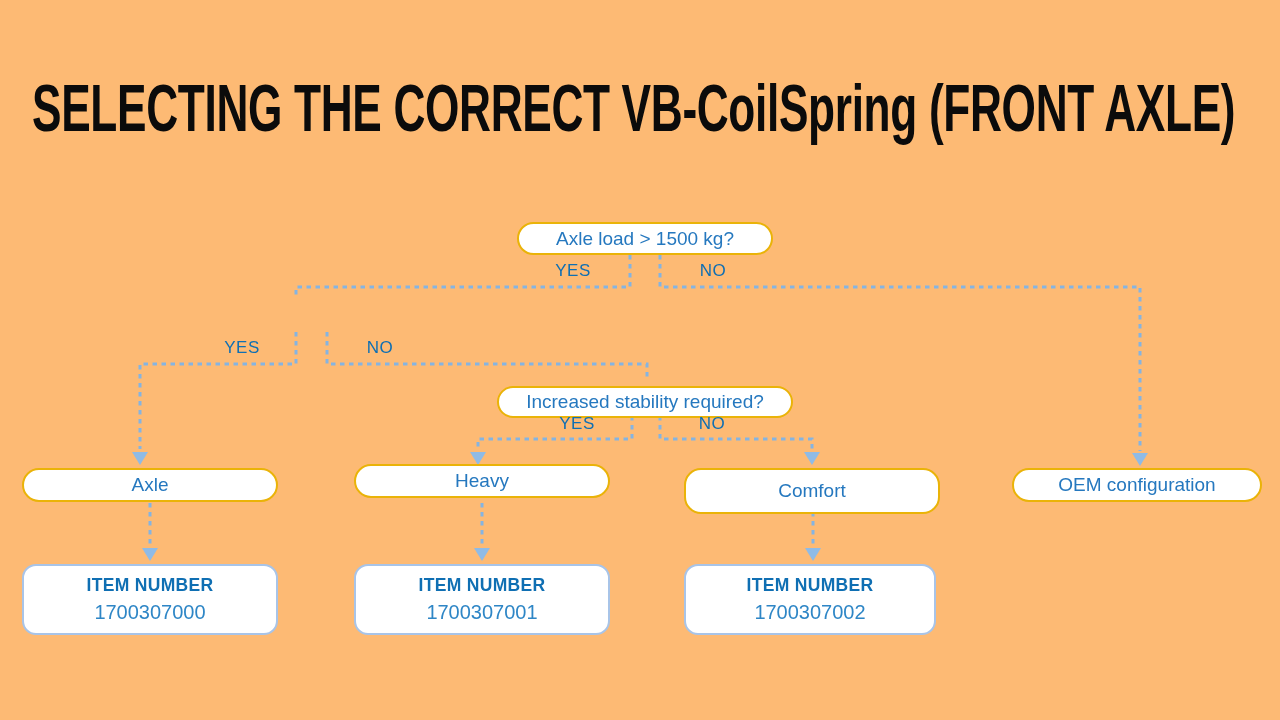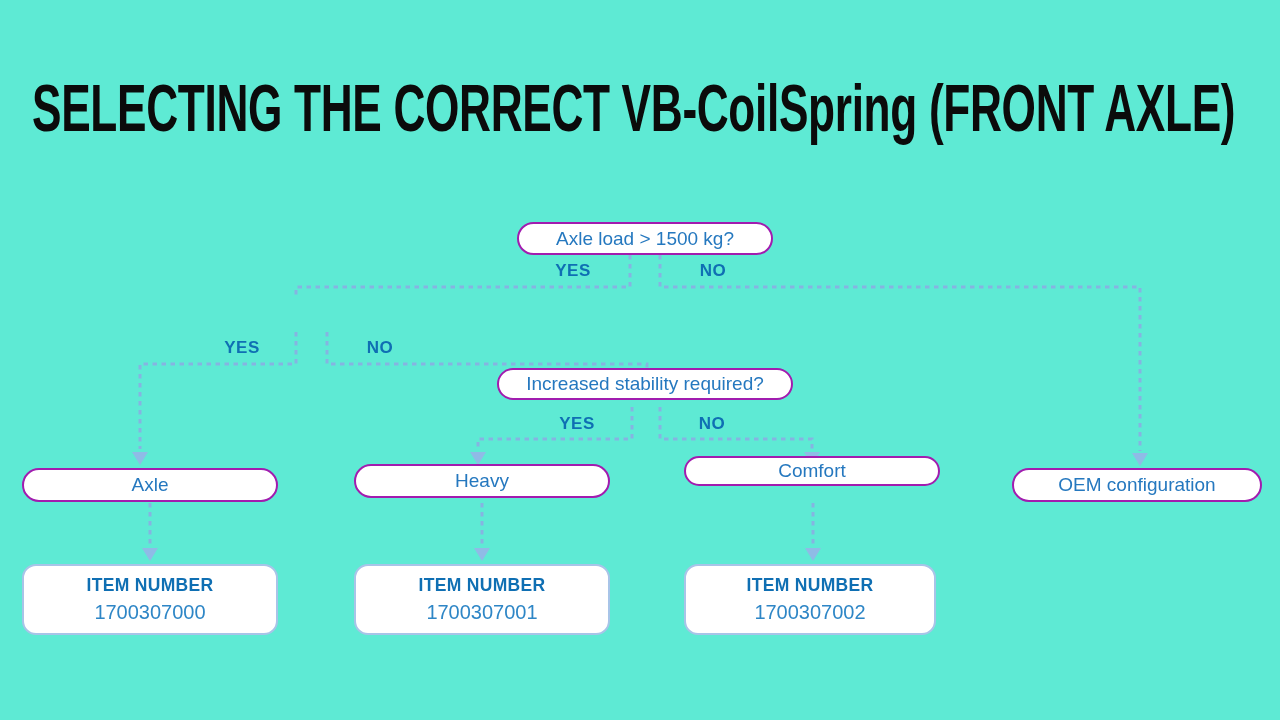--- a/index.html
+++ b/index.html
@@ -1,53 +1,53 @@
 <!DOCTYPE html>
 <html><head>
 <meta charset="utf-8">
 <style>
   html,body { margin:0; padding:0; background:#ffffff; }
   #stage {
     position:relative;
     width:1280px; height:720px;
-    background:#5eead4;
+    background:#fdba74;
     overflow:hidden;
     font-family:"Liberation Sans", sans-serif;
   }
   .title {
     position:absolute;
     left:32px; top:75px;
     font-size:66px;
     font-weight:bold;
     line-height:1;
     color:#0b0b0b;
     white-space:nowrap;
     transform:scaleX(0.67);
     transform-origin:left top;
     letter-spacing:-0.5px;
   }
   .connectors { position:absolute; left:0; top:0; width:1280px; height:720px; }
   .node {
     position:absolute;
     display:flex; align-items:center; justify-content:center;
     background:#ffffff;
-    border:2px solid #a21caf;
+    border:2px solid #eab308;
     box-sizing:border-box;
     color:#2578bf;
     font-size:19px;
     white-space:nowrap;
   }
   .pill { border-radius:17px; }
   .branch-label {
     position:absolute;
     width:70px; height:20px;
     display:flex; align-items:center; justify-content:center;
     color:#0f6fb3;
     font-size:17px;
-    font-weight:bold;
+    font-weight:normal;
     letter-spacing:0.5px;
   }
   .item-card {
     position:absolute;
     border:2.5px solid #a8c4e8;
     border-radius:14px;
     box-sizing:border-box;
     background:#ffffff;
     display:flex; flex-direction:column;
     align-items:center; justify-content:center;
@@ -92,27 +92,27 @@
     </g>
   </svg>
 
   <div class="node pill" style="left:517px; top:222px; width:256px; height:33px;">Axle load &gt; 1500 kg?</div>
   <div class="branch-label" style="left:538px; top:261px;">YES</div>
   <div class="branch-label" style="left:678px; top:261px;">NO</div>
 
   <div class="branch-label" style="left:207px; top:338px;">YES</div>
   <div class="branch-label" style="left:345px; top:338px;">NO</div>
 
-  <div class="node pill" style="left:497px; top:368px; width:296px; height:32px;">Increased stability required?</div>
+  <div class="node pill" style="left:497px; top:386px; width:296px; height:32px;">Increased stability required?</div>
   <div class="branch-label" style="left:542px; top:414px;">YES</div>
   <div class="branch-label" style="left:677px; top:414px;">NO</div>
 
   <div class="node pill" style="left:22px; top:468px; width:256px; height:34px;">Axle</div>
   <div class="node pill" style="left:354px; top:464px; width:256px; height:34px;">Heavy</div>
-  <div class="node pill" style="left:684px; top:456px; width:256px; height:30px;">Comfort</div>
+  <div class="node pill" style="left:684px; top:468px; width:256px; height:46px;">Comfort</div>
   <div class="node pill" style="left:1012px; top:468px; width:250px; height:34px;">OEM configuration</div>
 
   <div class="item-card" style="left:22px; top:564px; width:256px; height:71px;">
     <div class="item-heading">ITEM NUMBER</div>
     <div class="item-number">1700307000</div>
   </div>
   <div class="item-card" style="left:354px; top:564px; width:256px; height:71px;">
     <div class="item-heading">ITEM NUMBER</div>
     <div class="item-number">1700307001</div>
   </div>

